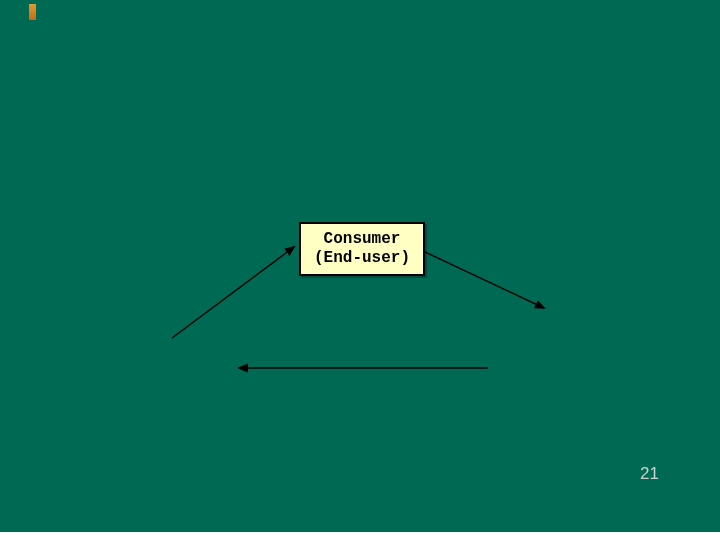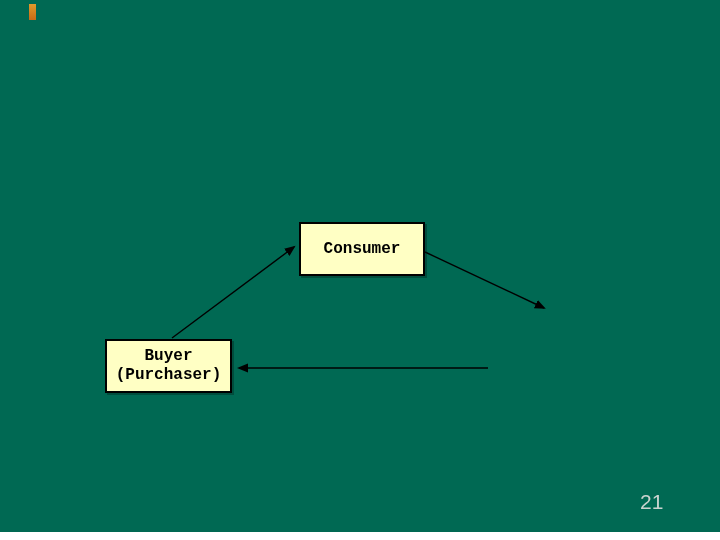--- a/index.html
+++ b/index.html
@@ -71,22 +71,22 @@
   .node-prescriber {
     left: 488px;
     top: 311px;
     width: 144px;
     height: 131px;
     line-height: 19.5px;
   }
   .page-number {
     position: absolute;
     left: 640px;
-    top: 492px;
-    font-size: 21px;
+    top: 464px;
+    font-size: 17px;
     line-height: 20px;
     color: var(--page-number, #C9D3CF);
   }
 </style>
 </head>
 <body style="--background: #006953; --box-fill: #FFFFC4; --box-border: #000000; --arrow: #000000; --page-number: #C9D3CF; --accent-bar: #E09A2B;">
 
 <div class="slide">
 
   <div class="accent-bar"></div>
@@ -97,23 +97,20 @@
         <path d="M0,0 L11,4.5 L0,9 Z" fill="#000000"></path>
       </marker>
     </defs>
     <line x1="172" y1="338" x2="294" y2="247" stroke="#000000" stroke-width="1.4" marker-end="url(#ah)"></line>
     <line x1="425" y1="252" x2="544" y2="308" stroke="#000000" stroke-width="1.4" marker-end="url(#ah)"></line>
     <line x1="488" y1="368" x2="239" y2="368" stroke="#000000" stroke-width="1.4" marker-end="url(#ah)"></line>
   </svg>
 
   <div class="node node-consumer">
     <span class="line">Consumer</span>
+    <span class="line">(End-user)</span>
   </div>
 
-  <div class="node node-buyer">
-    <span class="line">Buyer</span>
-    <span class="line">(Purchaser)</span>
-  </div>
 
 
   <div class="page-number">21</div>
 
 </div>
 
 </body></html>

